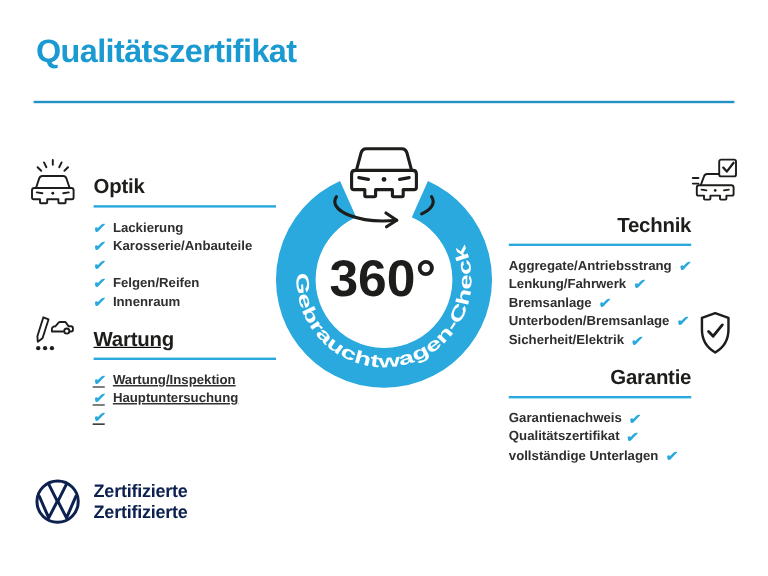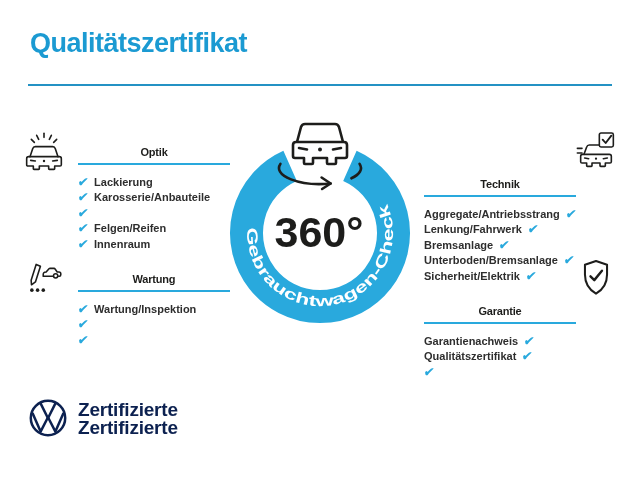--- a/index.html
+++ b/index.html
@@ -10,40 +10,40 @@
   
   .title { position:absolute; left:30px; top:28px; font-size:27px; font-weight:700;
            color:#1b9ad2; letter-spacing:-0.5px; }
   .title-rule { position:absolute; left:28px; right:28px; top:84px; height:2px;
                 background:#2492c4; }
 
   
   .section { position:absolute; width:152px; }
   .section.left  { left:78px; text-align:left; }
   .section.right { right:64px; text-align:right;margin-top:32px; }
-  .sec-heading { font-size:11px; font-weight:700; color:#1d1d1b; letter-spacing:-0.2px;text-align:center; }
+  .sec-heading { font-size:17px; font-weight:700; color:#1d1d1b; letter-spacing:-0.2px; }
   .sec-rule { height:2px; background:#29a9dd; margin-top:5px; margin-bottom:9px; }
   .item { display:flex; align-items:center; gap:6px; height:15.5px;
           font-size:11px; font-weight:700; color:#2e2e2e; white-space:nowrap; }
   .section.right .item { justify-content:flex-start; }
   .check { color:#29a9dd; font-size:12px; line-height:1; transform:skewX(-8deg); }
 
   
   .icon-slot { position:absolute; }
   #optik-icon    { left:24px;  top:127px; }
   #technik-icon  { right:24px; top:127px; }
   #wartung-icon  { left:24px;  top:256px; }
   #garantie-icon { right:27px; top:257px; }
 
   
   .center-svg { position:absolute; left:210px; top:100px; }
 
   
   .footer-logo { position:absolute; left:28px; top:398px; }
-  .footer-text { position:absolute; left:78px; top:401px; font-size:19px; font-weight:700;
+  .footer-text { position:absolute; left:78px; top:401px; font-size:15px; font-weight:700;
                  color:#0c2150; line-height:18px; letter-spacing:-0.2px; }
 
   svg .stroke-dark { stroke:#1d1d1b; fill:none; stroke-width:2.4;
                      stroke-linecap:round; stroke-linejoin:round; }
   svg .fill-dark { fill:#1d1d1b; stroke:none; }
 </style>
 </head>
 <body>
 
 <div class="page">
@@ -140,29 +140,30 @@
         <path d="M27,21 Q26,15.5 31,15.5 L35,11 Q35.5,10.5 36.5,10.5 H42 Q43,10.5 43.5,11.5 L46.5,15.5 H49 Q51.5,15.5 51.5,18 V19.5 Q51.5,21.5 49.5,21.5 H48.5"></path>
         <path d="M40,21.5 H27"></path>
         <circle cx="44.3" cy="21" r="3"></circle>
       </g>
       <circle class="fill-dark" cx="11" cy="41" r="2.5"></circle>
       <circle class="fill-dark" cx="19" cy="41" r="2.5"></circle>
       <circle class="fill-dark" cx="27" cy="41" r="2.5"></circle>
     </svg>
   </div>
 
-  <div class="section left" style="top:273px;">
+  <div class="section left" style="top:273px;text-decoration:underline;">
     <div class="sec-heading">Wartung</div>
     <div class="sec-rule"></div>
     <div class="item">
         <span class="check">✔</span>
         <span>Wartung/Inspektion</span>
       </div>
     <div class="item">
         <span class="check">✔</span>
+        <span>Hauptuntersuchung</span>
       </div>
     <div class="item">
         <span class="check">✔</span>
       </div>
   </div>
 
   <div class="icon-slot" id="garantie-icon">
     <svg width="34" height="42" viewBox="0 0 40 46">
       <g class="stroke-dark">
         <path d="M20,3 L33,7.5 V19 C33,31 27,37.5 20,41.5 C13,37.5 7,31 7,19 V7.5 Z"></path>
@@ -176,20 +177,21 @@
     <div class="sec-rule"></div>
     <div class="item">
         <span>Garantienachweis</span>
         <span class="check">✔</span>
       </div>
     <div class="item">
         <span>Qualitätszertifikat</span>
         <span class="check">✔</span>
       </div>
     <div class="item">
+        <span>vollständige Unterlagen</span>
         <span class="check">✔</span>
       </div>
   </div>
 
   <svg class="center-svg" width="220" height="245" viewBox="210 100 220 245">
 
     <path d="M349.9,165.9 A73.5,73.5 0 1 1 290.1,165.9" fill="none" stroke="#29a9dd" stroke-width="33"></path>
 
     <defs>
       <path id="ringTextPath" d="M247.2,227.9 A73,73 0 1 0 382.6,195.4" fill="none"></path>

